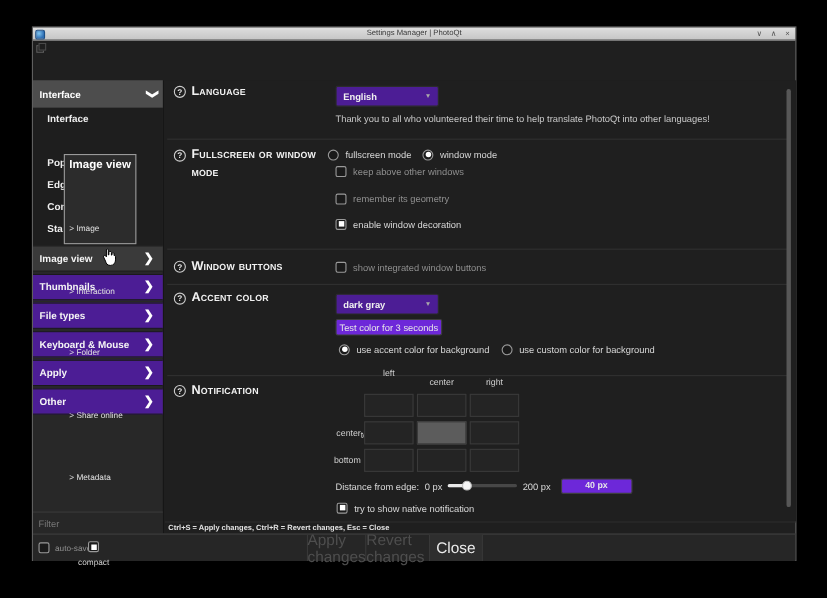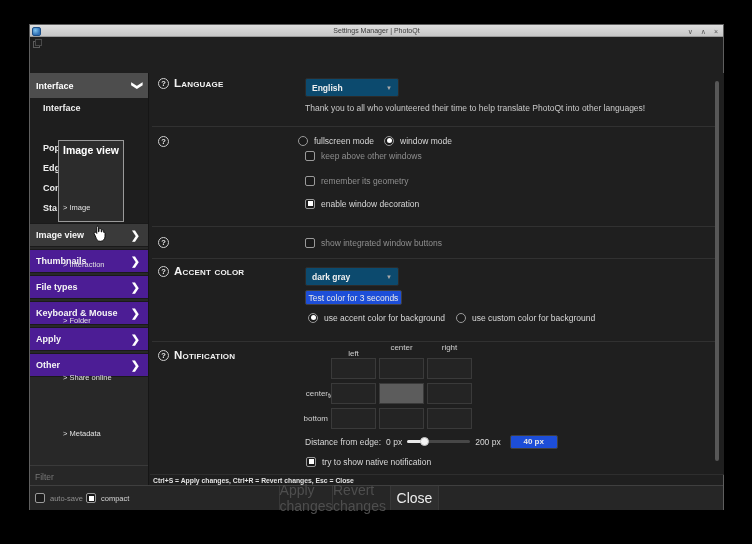--- a/index.html
+++ b/index.html
@@ -49,37 +49,37 @@
                       color:#bbb; font-size:8.5px; padding-left:5px; font-family:inherit; }
   .filter-row input::placeholder { color:#777; }
 
   
   .content { position:absolute; left:120px; top:48px; width:574px; height:401px; background:#1f1f1f; }
   .help { position:absolute; width:11px; height:11px; border:1px solid #cfcfcf; border-radius:50%;
           color:#e8e8e8; font-size:7.5px; font-weight:bold; display:flex; align-items:center; justify-content:center; }
   .sec-title { position:absolute; font-variant:small-caps; font-weight:bold; font-size:11.5px;
                color:#f2f2f2; letter-spacing:.2px; line-height:1.35; }
   .divider { position:absolute; left:2px; width:564px; height:1px; background:#313131; }
-  .dropdown { position:absolute; width:94px; height:19px; background:#0c4a6e; border:1px solid #2b2b2b;
+  .dropdown { position:absolute; width:94px; height:19px; background:#4c1d95; border:1px solid #2b2b2b;
               border-radius:2px; display:flex; align-items:center; padding:0 6px; }
   .dropdown .dd-val { flex:1; font-size:8.5px; font-weight:bold; color:#f0f0f0; }
   .dropdown .dd-arrow { font-size:8px; color:#aaa; }
   .note { position:absolute; font-size:8.5px; color:#c9c9c9; }
 
   .ctl-row { position:absolute; display:flex; align-items:center; gap:6px; height:13px; }
   .ctl-label { font-size:8.5px; color:#8f8f8f; white-space:nowrap; }
   .ctl-label.bright { color:#d8d8d8; }
   .radio { width:10px; height:10px; border:1px solid #9a9a9a; border-radius:50%;
            display:inline-flex; align-items:center; justify-content:center; background:#1a1a1a; flex:0 0 auto; }
   .radio.selected::after { content:""; width:5px; height:5px; border-radius:50%; background:#fff; }
   .checkbox { width:10px; height:10px; border:1px solid #9a9a9a; border-radius:2px;
               display:inline-flex; align-items:center; justify-content:center; background:#1a1a1a; flex:0 0 auto; }
   .checkbox.checked::after { content:""; width:5px; height:5px; background:#fff; }
 
-  .btn { background:#1d4ed8; border:1px solid #3f3f3f; border-radius:2px; color:#e8e8e8;
+  .btn { background:#6d28d9; border:1px solid #3f3f3f; border-radius:2px; color:#e8e8e8;
          font-size:8.5px; display:flex; align-items:center; justify-content:center; font-family:inherit; }
 
   
   .grid-cell { position:absolute; width:45px; height:21px; background:#242424; border:1px solid #3a3a3a; }
   .grid-cell.selected { background:#5c5c5c; }
   .grid-col-label, .grid-row-label { position:absolute; font-size:8px; color:#cfcfcf; }
 
   
   .slider-track { position:relative; width:63px; height:3px; background:#474747; border-radius:2px; }
   .slider-fill { position:absolute; left:0; top:0; height:3px; width:17px; background:#e9e9e9; border-radius:2px; }
@@ -185,20 +185,21 @@
     <span class="help" style="left:8px; top:5px;">?</span>
     <div class="sec-title" style="left:24px; top:3px; width:122px;">Language</div>
     <div class="dropdown" style="left:155px; top:5px;">
       <span class="dd-val">English</span>
       <span class="dd-arrow" style="font-size:6px;">▼</span>
     </div>
     <div class="note" style="left:155px; top:30px; width:420px;">Thank you to all who volunteered their time to help translate PhotoQt into other languages!</div>
     <div class="divider" style="top:53px;"></div>
 
     <span class="help" style="left:8px; top:63px;">?</span>
+    <div class="sec-title" style="left:24px; top:61px; width:124px;">Fullscreen or window mode</div>
     <div class="ctl-row" style="left:148px; top:61px;">
       <span class="radio"></span>
       <span class="ctl-label bright">fullscreen mode</span>
       <span class="radio selected" style="margin-left:4px;"></span>
       <span class="ctl-label bright">window mode</span>
     </div>
     <div class="ctl-row" style="left:155px; top:76px;">
       <span class="checkbox"></span>
       <span class="ctl-label">keep above other windows</span>
     </div>
@@ -206,20 +207,21 @@
       <span class="checkbox"></span>
       <span class="ctl-label">remember its geometry</span>
     </div>
     <div class="ctl-row" style="left:155px; top:124px;">
       <span class="checkbox checked"></span>
       <span class="ctl-label bright">enable window decoration</span>
     </div>
     <div class="divider" style="top:153px;"></div>
 
     <span class="help" style="left:8px; top:164px;">?</span>
+    <div class="sec-title" style="left:24px; top:162px; width:130px;">Window buttons</div>
     <div class="ctl-row" style="left:155px; top:163px;">
       <span class="checkbox"></span>
       <span class="ctl-label">show integrated window buttons</span>
     </div>
     <div class="divider" style="top:185px;"></div>
 
     <span class="help" style="left:8px; top:193px;">?</span>
     <div class="sec-title" style="left:24px; top:191px; width:130px;">Accent color</div>
     <div class="dropdown" style="left:155px; top:194px;">
       <span class="dd-val">dark gray</span>
@@ -230,21 +232,21 @@
       <span class="radio selected"></span>
       <span class="ctl-label bright">use accent color for background</span>
       <span class="radio" style="margin-left:5px;"></span>
       <span class="ctl-label bright">use custom color for background</span>
     </div>
     <div class="divider" style="top:268px;"></div>
 
     <span class="help" style="left:8px; top:277px;">?</span>
     <div class="sec-title" style="left:24px; top:275px; width:130px;">Notification</div>
 
-    <span class="grid-col-label" style="left:181px; top:276px; width:45px; text-align:center;">left</span>
+    <span class="grid-col-label" style="left:181px; top:262px; width:45px; text-align:center;">left</span>
     <span class="grid-col-label" style="left:229px; top:270px; width:45px; text-align:center;">center</span>
     <span class="grid-col-label" style="left:277px; top:270px; width:45px; text-align:center;">right</span>
     <span class="grid-row-label" style="left:139px; top:291px; width:50px; text-align:right;margin-top:27px;">top</span>
     <span class="grid-row-label" style="left:128px; top:316px; width:50px; text-align:right;">center</span>
     <span class="grid-row-label" style="left:128px; top:341px; width:50px; text-align:right;">bottom</span>
 
     <div class="grid-cell" style="left:181px; top:285px;"></div>
     <div class="grid-cell" style="left:229px; top:285px;"></div>
     <div class="grid-cell" style="left:277px; top:285px;"></div>
     <div class="grid-cell" style="left:181px; top:310px;"></div>
@@ -255,40 +257,40 @@
     <div class="grid-cell" style="left:277px; top:335px;"></div>
 
     <div class="ctl-row" style="left:155px; top:362px; gap:5px;">
       <span class="ctl-label bright">Distance from edge:</span>
       <span class="ctl-label bright">0 px</span>
       <span class="slider-track">
         <span class="slider-fill"></span>
         <span class="slider-handle"></span>
       </span>
       <span class="ctl-label bright">200 px</span>
-      <span class="btn" style="width:48px; height:14px; margin-left:4px; font-weight:bold; font-size:8px;">40 px</span>
+      <span class="btn" style="width:65px; height:14px; margin-left:4px; font-weight:bold; font-size:8px;">40 px</span>
     </div>
     <div class="ctl-row" style="left:156px; top:382px;">
       <span class="checkbox checked"></span>
       <span class="ctl-label bright">try to show native notification</span>
     </div>
   </div>
 
   <div class="scrollbar"></div>
 
   <div class="shortcut-row">
     <span>Ctrl+S = Apply changes, Ctrl+R = Revert changes, Esc = Close</span>
   </div>
 
   <div class="footer">
     <div class="foot-chk" style="left:5px;">
       <span class="checkbox"></span>
       <span class="foot-label">auto-save</span>
     </div>
-    <div class="foot-chk" style="left:56px;">
+    <div class="foot-chk" style="left:41px;flex-direction:column;">
       <span class="checkbox checked"></span>
       <span class="foot-label bright">compact</span>
     </div>
     <div class="foot-btn disabled" style="left:249px; width:53px;">Apply changes</div>
     <div class="foot-btn disabled" style="left:302px; width:58px;">Revert changes</div>
     <div class="foot-btn primary" style="left:360px; width:49px;">Close</div>
   </div>
 
   <div class="tooltip">
     <div class="tt-title">Image view</div>

